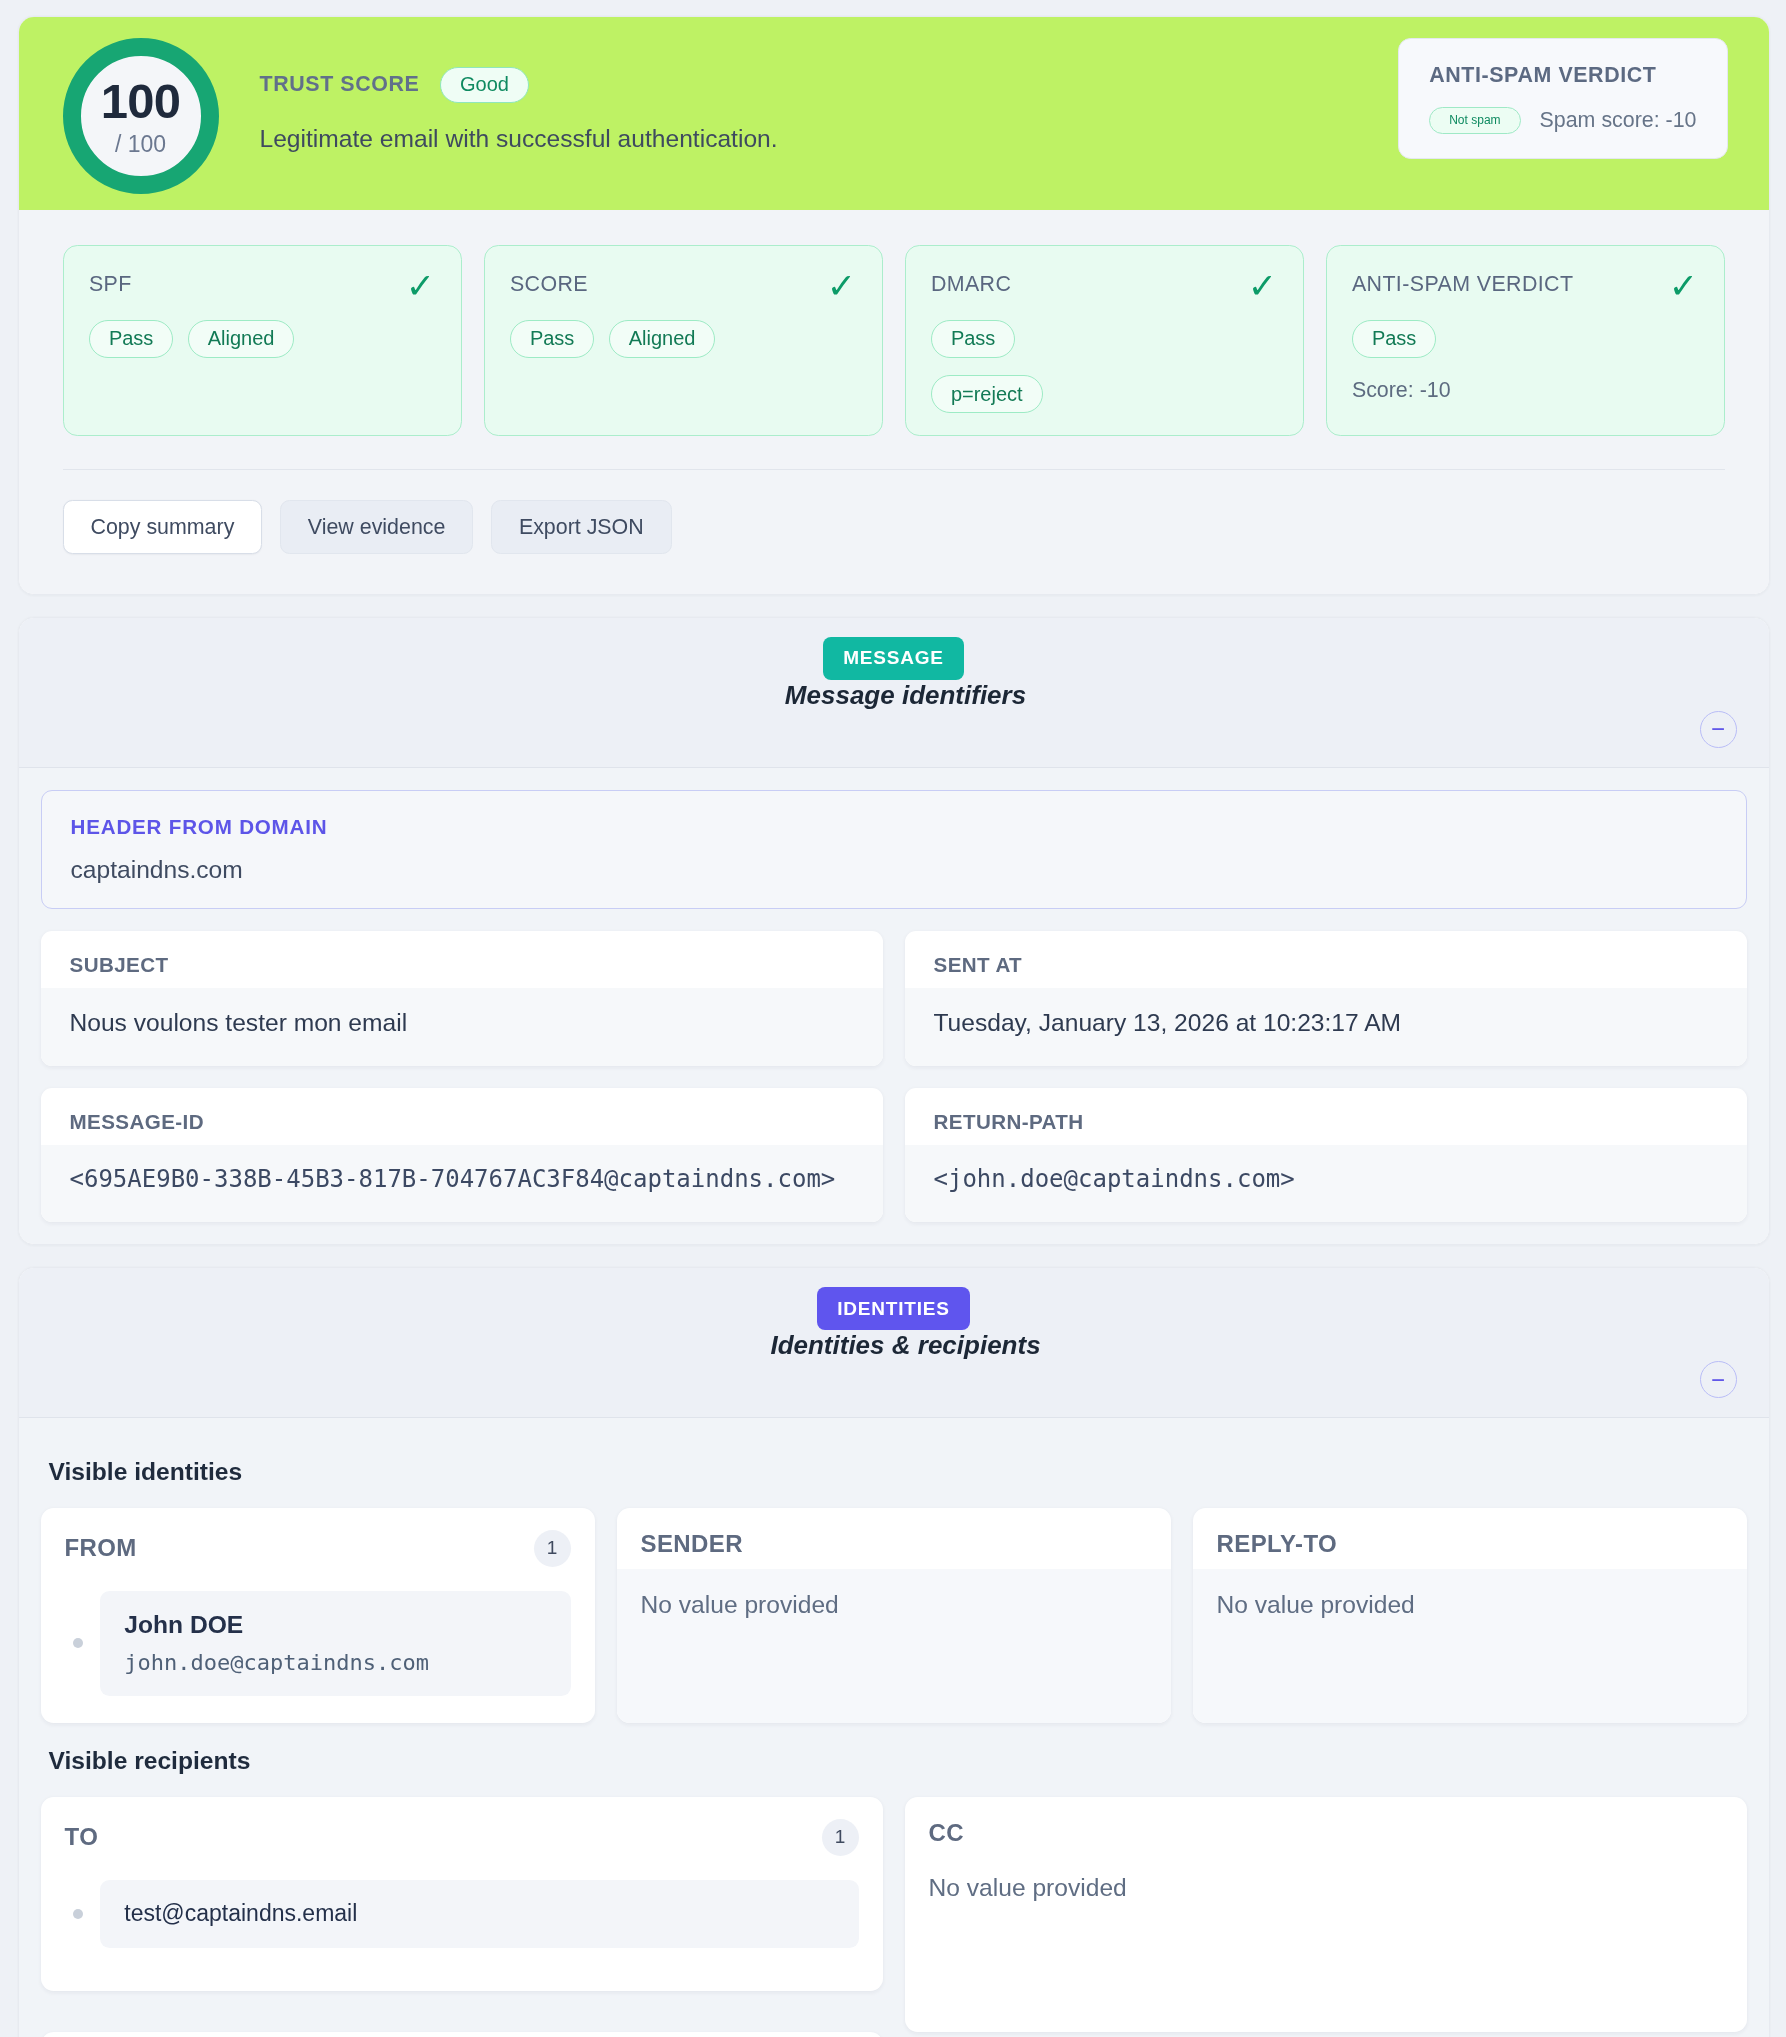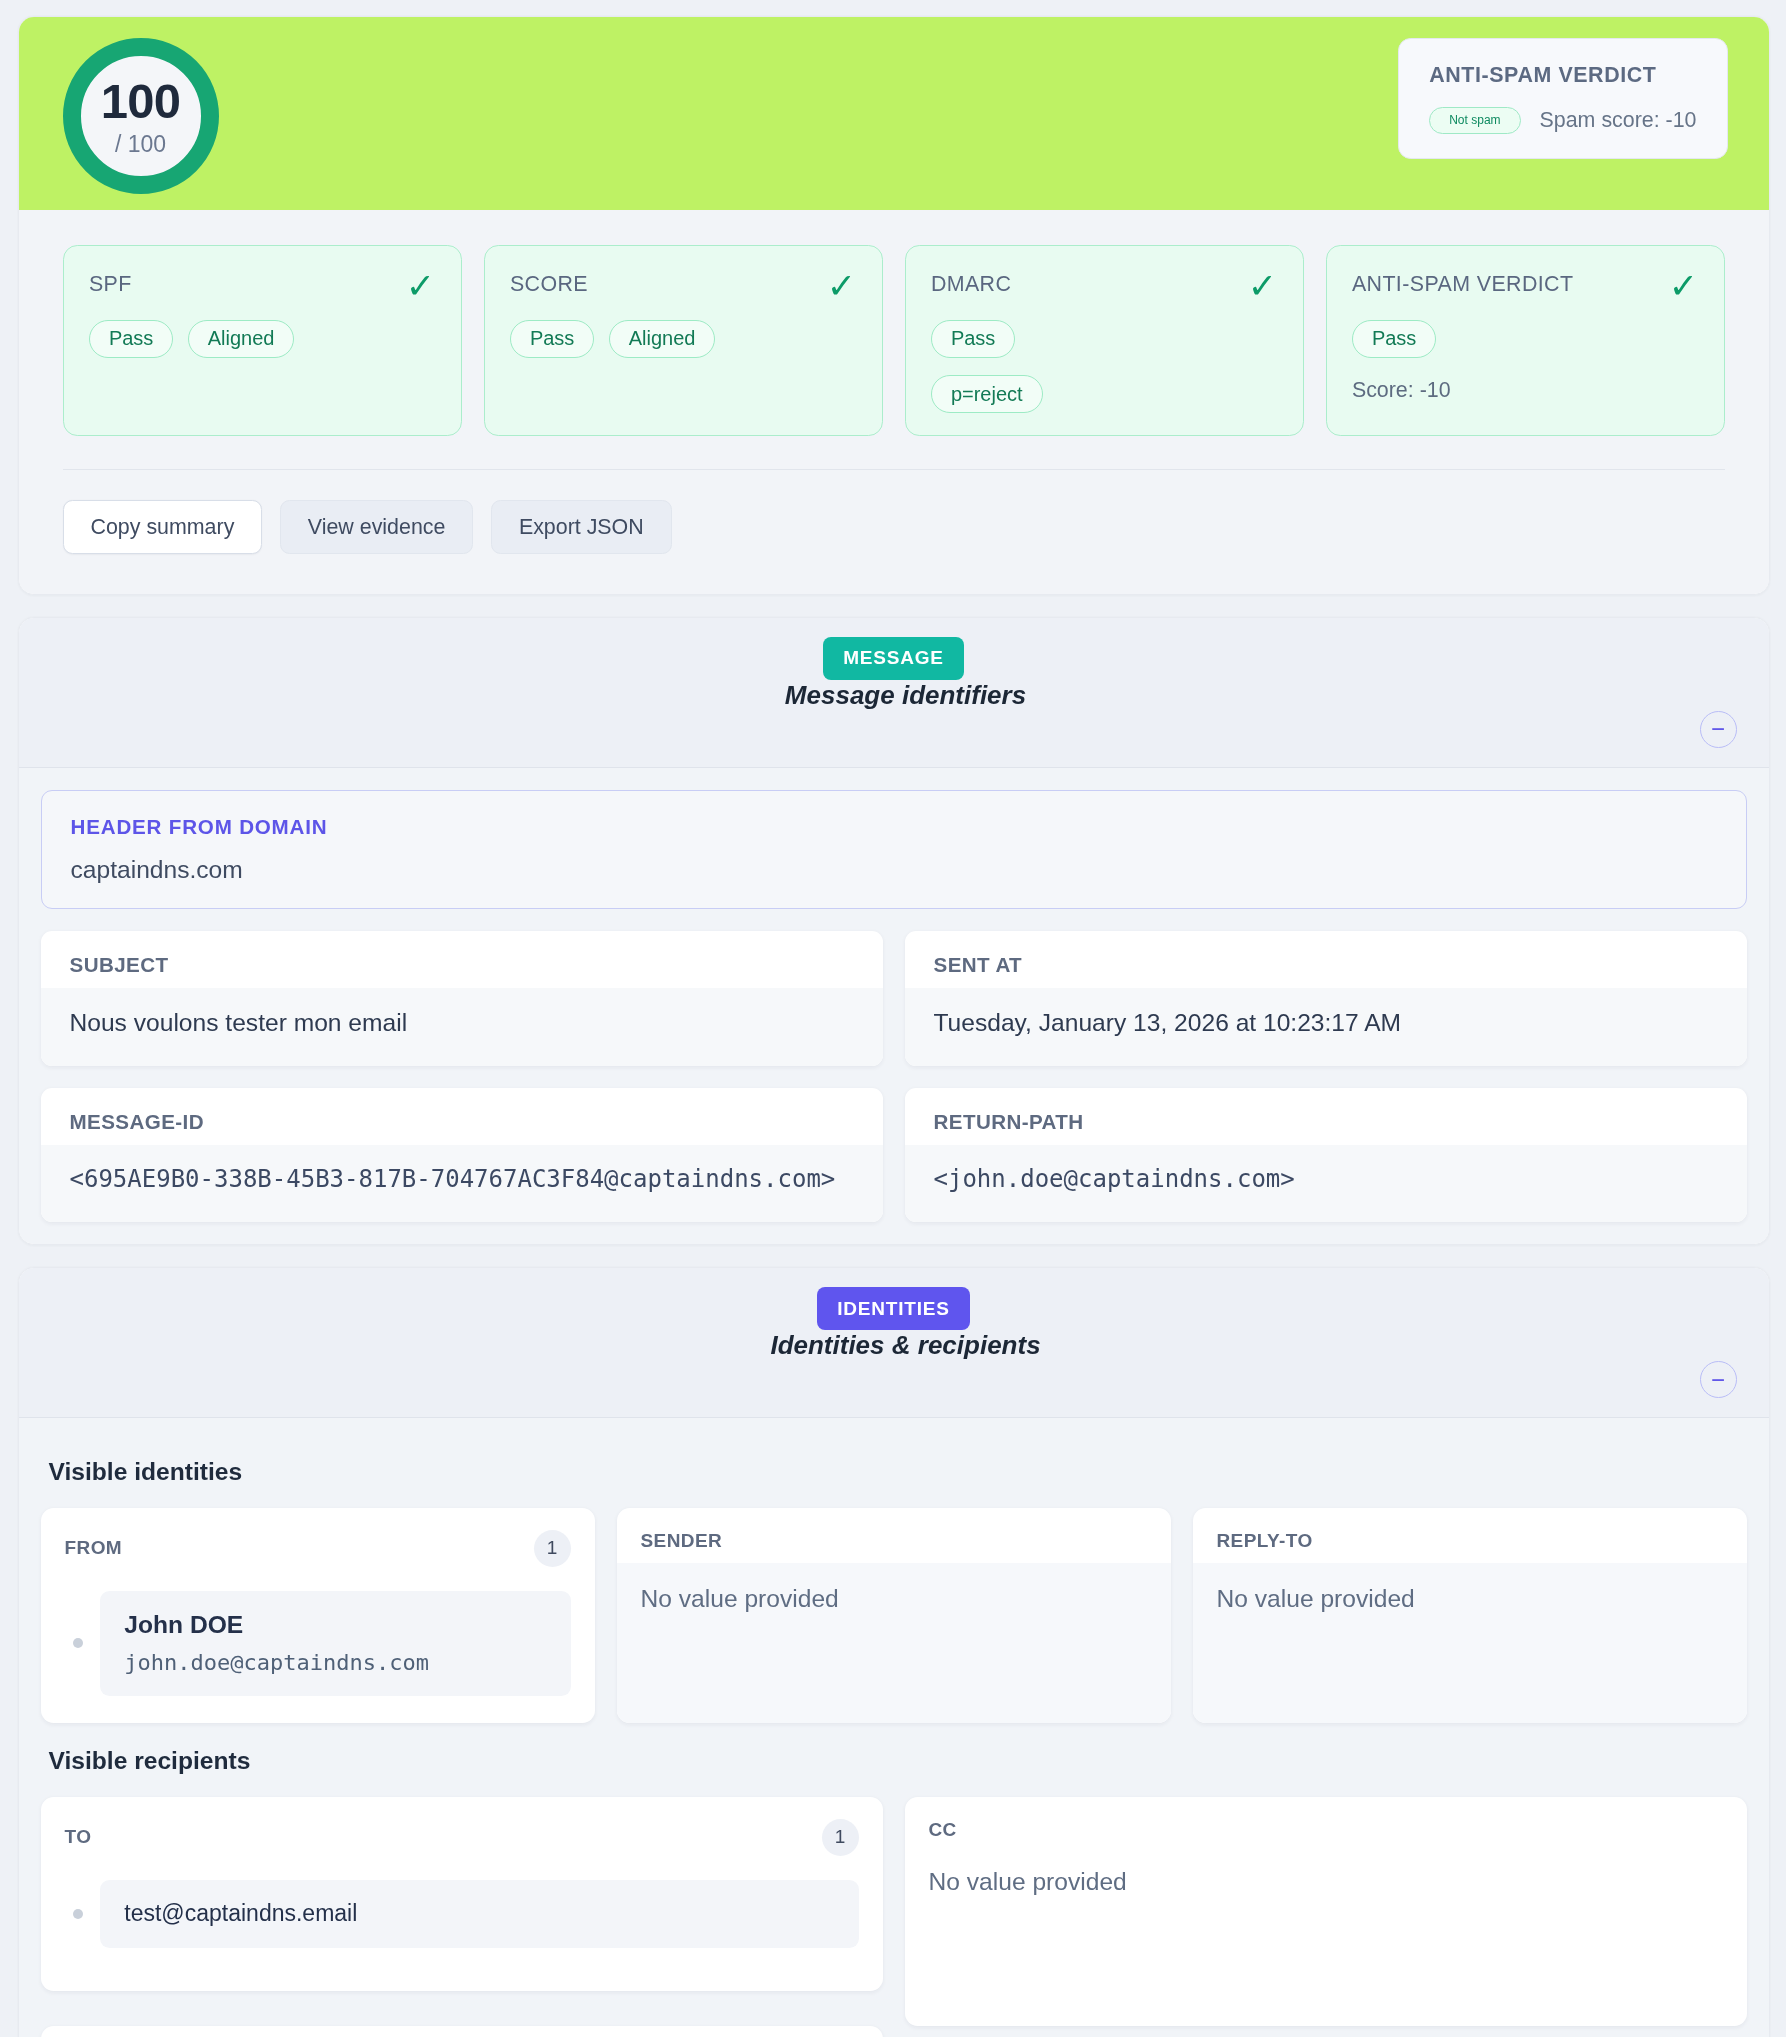--- a/index.html
+++ b/index.html
@@ -77,21 +77,21 @@
   
   .group-title { font-size:24.6px; font-weight:700; color:#1f2b3d; margin:24px 8px 22px; }
   .group-title.first { margin-top:17.5px; }
   .id-grid-3 { display:grid; grid-template-columns:1fr 1fr 1fr; gap:22px; align-items:stretch; }
   .id-grid-2 { display:grid; grid-template-columns:1fr 1fr; gap:22px; align-items:start; }
 
   .id-card { background:#fff; border-radius:12.7px; box-shadow:0 1.6px 4px rgba(30,40,60,0.06);
              display:flex; flex-direction:column; }
   .id-card-pad { padding:22px 24px 27px; }
   .id-head { display:flex; align-items:center; justify-content:space-between; }
-  .id-label { font-size:19px; font-weight:700; color:#5e6a80; letter-spacing:0.4px; }
+  .id-label { font-size:24px; font-weight:700; color:#5e6a80; letter-spacing:0.4px; }
   .count-badge { width:37px; height:37px; border-radius:50%; background:#edf0f6; color:#3f4a5f;
                  font-size:19px; display:flex; align-items:center; justify-content:center; }
   .entry-row { display:flex; align-items:center; margin-top:24px; }
   .bullet { width:10.3px; height:10.3px; border-radius:50%; background:#c9d0da; margin:0 17.5px 0 8px; flex:0 0 auto; }
   .entry-box { flex:1; background:#f3f5f9; border-radius:9.5px; padding:20.6px 24px; }
   .entry-name { font-size:24.6px; font-weight:600; color:#24304a; }
   .entry-email-mono { font-family:"DejaVu Sans Mono","Liberation Mono",monospace; font-size:22px; color:#4f6077; margin-top:11px; }
   .entry-email { font-size:23px; color:#24304a; }
   .id-body-split { background:#f6f8fb; flex:1; padding:22px 24px; border-radius:0 0 12.7px 12.7px; }
   .empty-text { font-size:24.6px; color:#5f6d83; }
@@ -103,20 +103,27 @@
 <body>
 
 <div class="page">
 
   <div class="card">
     <div class="summary-head">
       <div class="ring">
         <div class="score">100</div>
         <div class="score-max">/ 100</div>
       </div>
+      <div class="trust-col">
+        <div class="trust-row">
+          <span class="trust-label">TRUST SCORE</span>
+          <span class="badge-good">Good</span>
+        </div>
+        <div class="trust-desc">Legitimate email with successful authentication.</div>
+      </div>
       <div class="verdict-box">
         <div class="verdict-title">ANTI-SPAM VERDICT</div>
         <div class="verdict-row">
           <span class="badge-notspam">Not spam</span>
           <span class="verdict-score">Spam score: -10</span>
         </div>
       </div>
     </div>
 
     <div class="summary-lower">

